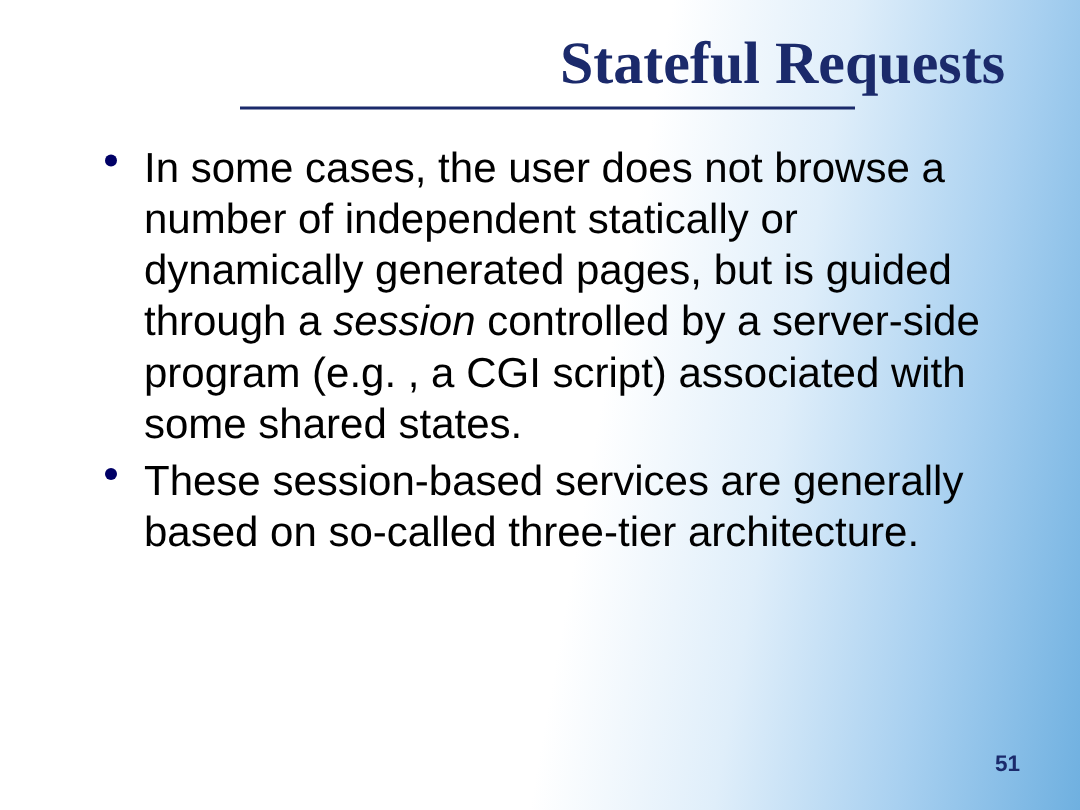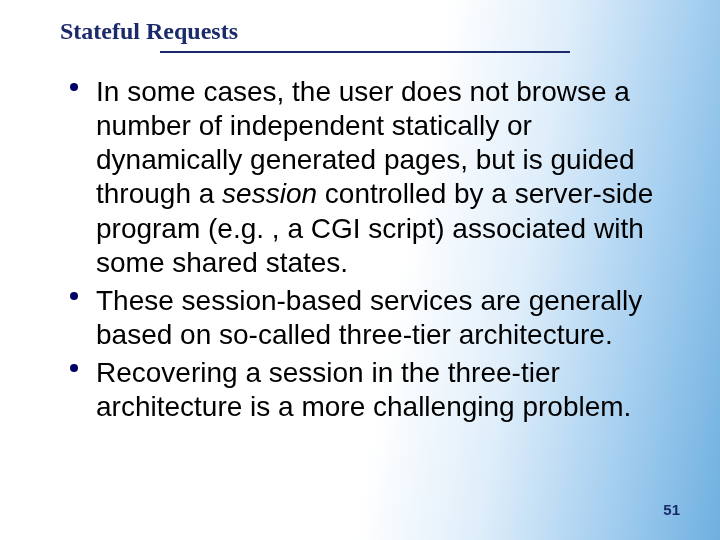--- a/index.html
+++ b/index.html
@@ -16,23 +16,23 @@
   }
   .slide {
     width: 720px;
     height: 540px;
     padding: 18px 50px 20px 60px;
     position: relative;
   }
   .title {
     font-family: "Times New Roman", Times, serif;
     font-weight: bold;
-    font-size: 24px;
+    font-size: 40px;
     color: #1b2a6b;
-    text-align: left;
+    text-align: right;
     margin-bottom: 6px;
   }
   .rule {
     width: 410px;
     height: 0;
     border-top: 2px solid #1b2a6b;
     margin: 0 auto 22px auto;
   }
   .content {
     padding-left: 6px;
@@ -76,19 +76,16 @@
   <h1 class="title">Stateful Requests</h1>
   <div class="rule"></div>
   <div class="content">
     <ul class="bullets">
       <li>
         <span>In some cases, the user does not browse a number of independent statically or dynamically generated pages, but is guided through a </span><span class="session">session</span><span> controlled by a server-side program (e.g. , a CGI script) associated with some shared states.</span>
       </li>
       <li>
         <span>These session-based services are generally based on so-called three-tier architecture.</span><span class="session"></span><span></span>
       </li>
-      <li>
-        <span>Recovering a session in the three-tier architecture is a more challenging problem.</span><span class="session"></span><span></span>
-      </li>
     </ul>
   </div>
   <div class="pagenum">51</div>
 </div>
 
 </body></html>

